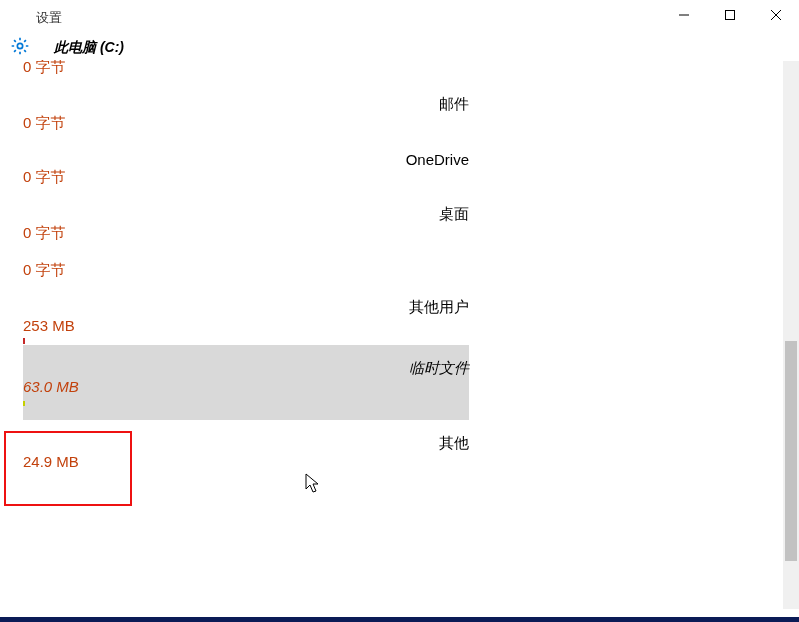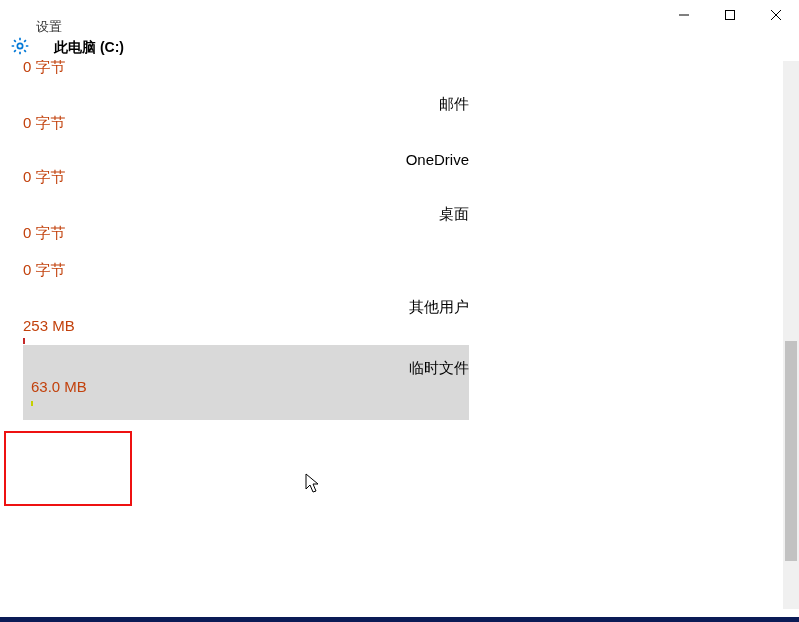--- a/index.html
+++ b/index.html
@@ -14,21 +14,21 @@
     .titlebar {
       height: 30px;
       display: flex;
       align-items: center;
       justify-content: flex-end;
       position: relative;
     }
     .titlebar-left {
       position: absolute;
       left: 18px;
-      top: 16px;
+      top: 7px;
       display: flex;
       align-items: center;
       gap: 18px;
     }
     .back-arrow {
       font-size: 18px;
       color: #333;
       cursor: pointer;
     }
     .titlebar-title {
@@ -46,20 +46,21 @@
       align-items: center;
       justify-content: center;
       cursor: pointer;
     }
     .win-control svg { width: 10px; height: 10px; }
     .header-row {
       display: flex;
       align-items: center;
       padding: 6px 10px 10px 10px;
       gap: 24px;
+      font-style: italic;
     }
     .gear-icon svg { width: 20px; height: 20px; }
     .page-title {
       font-size: 14px;
       font-weight: 600;
     }
     .content {
       position: absolute;
       top: 60px;
       left: 0;
@@ -87,21 +88,22 @@
     .storage-item .bar {
       height: 3px;
       margin-top: 4px;
       background: transparent;
     }
     .storage-item.first-cut .size {
       margin-top: -2px;
     }
     .storage-item.selected {
       background: #d9d9d9;
-      padding: 14px 0 14px 8px;
+      padding: 14px 0 14px 0;
+      font-style: italic;
     }
     .storage-item.selected .name,
     .storage-item.selected .size,
     .storage-item.selected .bar {
       margin-left: 0;
     }
     .storage-item.other-users .bar::before {
       content: "";
       display: block;
       width: 2px;
@@ -228,20 +230,24 @@
       <div class="storage-item other-users">
         <div class="name">其他用户</div>
         <div class="size">253 MB</div>
         <div class="bar"></div>
       </div>
       <div class="storage-item selected">
         <div class="name">临时文件</div>
         <div class="size">63.0 MB</div>
         <div class="bar-wrap"></div>
       </div>
+      <div class="storage-item">
+        <div class="name">其他</div>
+        <div class="size">24.9 MB</div>
+      </div>
     </div>
 </div>
 
 <div class="highlight-box"></div>
 
 <div class="cursor">
   <svg viewBox="0 0 16 22">
       <path d="M1 1 L1 16 L5 12 L8 19 L11 18 L8 11 L13 11 Z" fill="#fff" stroke="#000" stroke-width="1"></path>
     </svg>
 </div>

